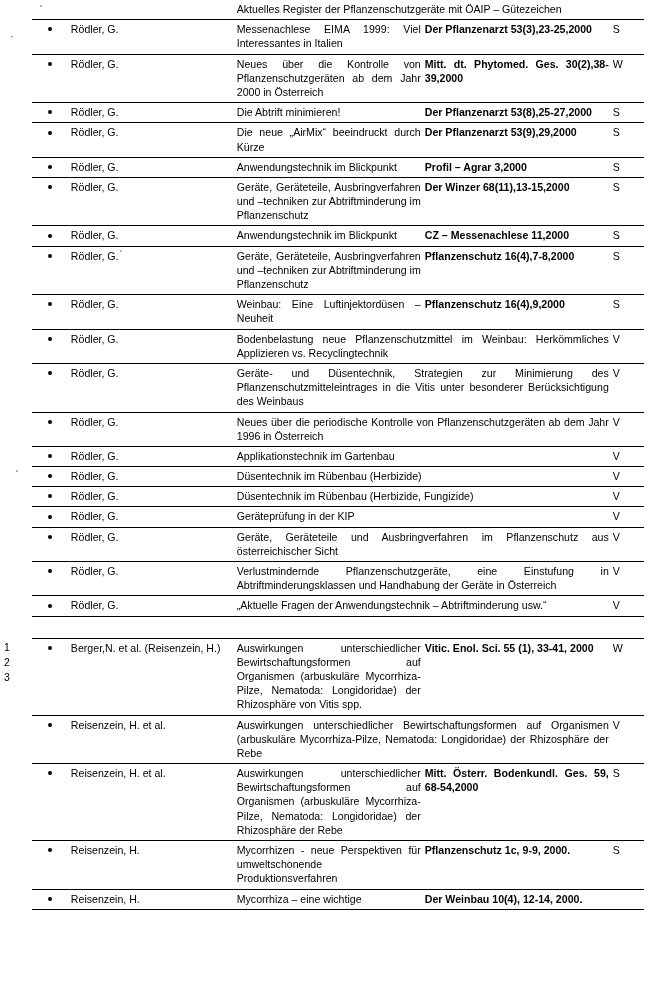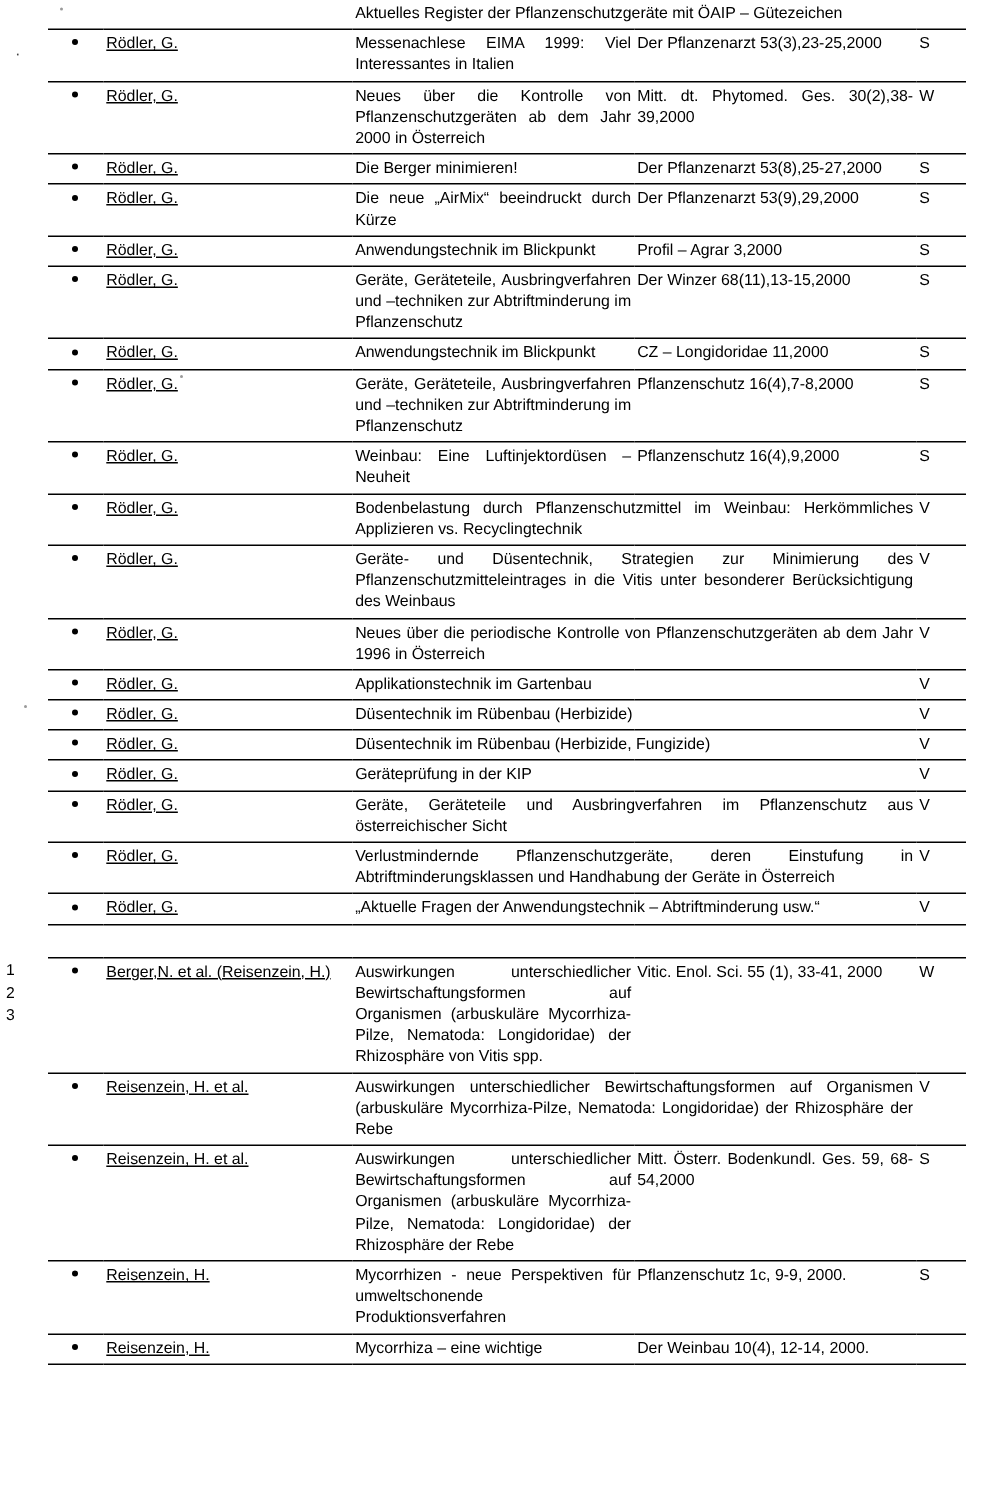--- a/index.html
+++ b/index.html
@@ -47,31 +47,31 @@
     border-bottom: 0;
   }
   td.bullet {
     width: 16px;
     text-align: center;
     padding-top: 3px;
   }
   td.author {
     width: 86px;
     padding-left: 2px;
-    text-decoration: underline;
   }
   td.title {
     width: 200px;
     text-align: justify;
     text-justify: inter-word;
   }
   td.source {
     width: 270px;
     text-align: justify;
     text-justify: inter-word;
+    font-weight: bold;
   }
   td.code {
     width: 14px;
     text-align: left;
     padding-left: 2px;
   }
   .bul {
     display: inline-block;
     width: 4px;
     height: 4px;
@@ -148,21 +148,21 @@
         <td class="bullet"><span class="bul"></span></td>
         <td class="author">Rödler, G.</td>
         <td class="title">Neues über die Kontrolle von Pflanzenschutzgeräten ab dem Jahr 2000 in Österreich</td>
         <td class="source">Mitt. dt. Phytomed. Ges. 30(2),38-39,2000</td>
         <td class="code">W</td>
       </tr>
 
       <tr class="row">
         <td class="bullet"><span class="bul"></span></td>
         <td class="author">Rödler, G.</td>
-        <td class="title">Die Berger minimieren!</td>
+        <td class="title">Die Abtrift minimieren!</td>
         <td class="source">Der Pflanzenarzt 53(8),25-27,2000</td>
         <td class="code">S</td>
       </tr>
 
       <tr class="row">
         <td class="bullet"><span class="bul"></span></td>
         <td class="author">Rödler, G.</td>
         <td class="title">Die neue „AirMix“ beeindruckt durch Kürze</td>
         <td class="source">Der Pflanzenarzt 53(9),29,2000</td>
         <td class="code">S</td>
@@ -181,21 +181,21 @@
         <td class="author">Rödler, G.</td>
         <td class="title">Geräte, Geräteteile, Ausbringverfahren und –techniken zur Abtriftminderung im Pflanzenschutz</td>
         <td class="source">Der Winzer 68(11),13-15,2000</td>
         <td class="code">S</td>
       </tr>
 
       <tr class="row">
         <td class="bullet"><span class="bul"></span></td>
         <td class="author">Rödler, G.</td>
         <td class="title">Anwendungstechnik im Blickpunkt</td>
-        <td class="source">CZ – Longidoridae 11,2000</td>
+        <td class="source">CZ – Messenachlese 11,2000</td>
         <td class="code">S</td>
       </tr>
 
       <tr class="row">
         <td class="bullet"><span class="bul"></span></td>
         <td class="author">Rödler, G.</td>
         <td class="title">Geräte, Geräteteile, Ausbringverfahren und –techniken zur Abtriftminderung im Pflanzenschutz</td>
         <td class="source">Pflanzenschutz 16(4),7-8,2000</td>
         <td class="code">S</td>
       </tr>
@@ -204,21 +204,21 @@
         <td class="bullet"><span class="bul"></span></td>
         <td class="author">Rödler, G.</td>
         <td class="title">Weinbau: Eine Luftinjektordüsen – Neuheit</td>
         <td class="source">Pflanzenschutz 16(4),9,2000</td>
         <td class="code">S</td>
       </tr>
 
       <tr class="row">
         <td class="bullet"><span class="bul"></span></td>
         <td class="author">Rödler, G.</td>
-        <td class="merged" colspan="2">Bodenbelastung durch Pflanzenschutzmittel im Weinbau: Herkömmliches Applizieren vs. Recyclingtechnik</td>
+        <td class="merged" colspan="2">Bodenbelastung neue Pflanzenschutzmittel im Weinbau: Herkömmliches Applizieren vs. Recyclingtechnik</td>
         <td class="code">V</td>
       </tr>
 
       <tr class="row">
         <td class="bullet"><span class="bul"></span></td>
         <td class="author">Rödler, G.</td>
         <td class="merged" colspan="2">Geräte- und Düsentechnik, Strategien zur Minimierung des Pflanzenschutzmitteleintrages in die Vitis unter besonderer Berücksichtigung des Weinbaus</td>
         <td class="code">V</td>
       </tr>
 
@@ -260,21 +260,21 @@
       <tr class="row">
         <td class="bullet"><span class="bul"></span></td>
         <td class="author">Rödler, G.</td>
         <td class="merged" colspan="2">Geräte, Geräteteile und Ausbringverfahren im Pflanzenschutz aus österreichischer Sicht</td>
         <td class="code">V</td>
       </tr>
 
       <tr class="row">
         <td class="bullet"><span class="bul"></span></td>
         <td class="author">Rödler, G.</td>
-        <td class="merged" colspan="2">Verlustmindernde Pflanzenschutzgeräte, deren Einstufung in Abtriftminderungsklassen und Handhabung der Geräte in Österreich</td>
+        <td class="merged" colspan="2">Verlustmindernde Pflanzenschutzgeräte, eine Einstufung in Abtriftminderungsklassen und Handhabung der Geräte in Österreich</td>
         <td class="code">V</td>
       </tr>
 
       <tr class="row">
         <td class="bullet"><span class="bul"></span></td>
         <td class="author">Rödler, G.</td>
         <td class="merged" colspan="2">„Aktuelle Fragen der Anwendungstechnik – Abtriftminderung usw.“</td>
         <td class="code">V</td>
       </tr>
 

